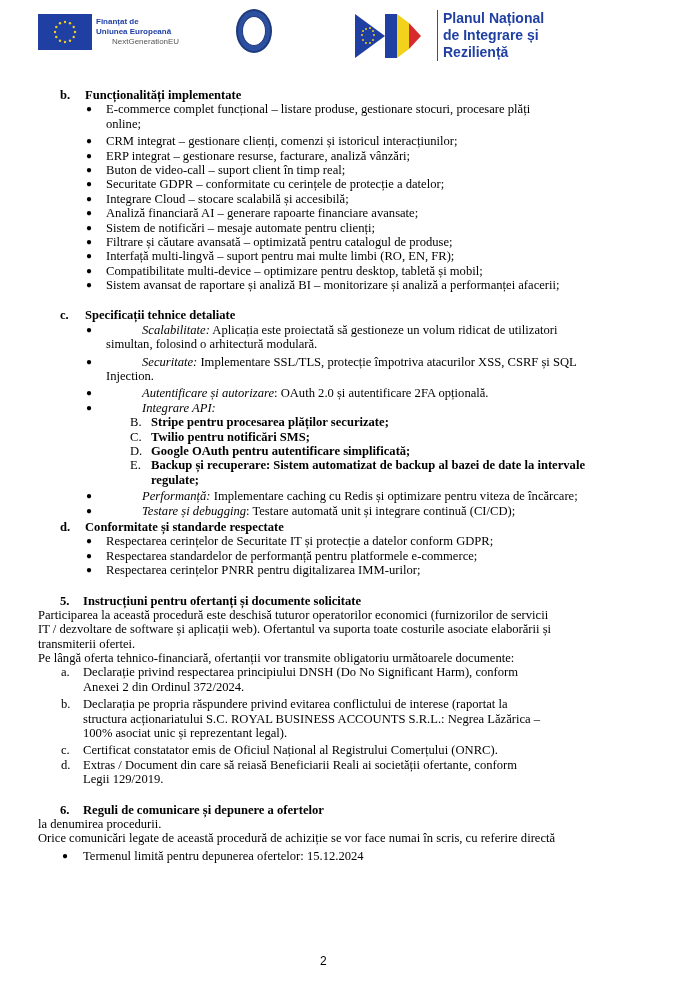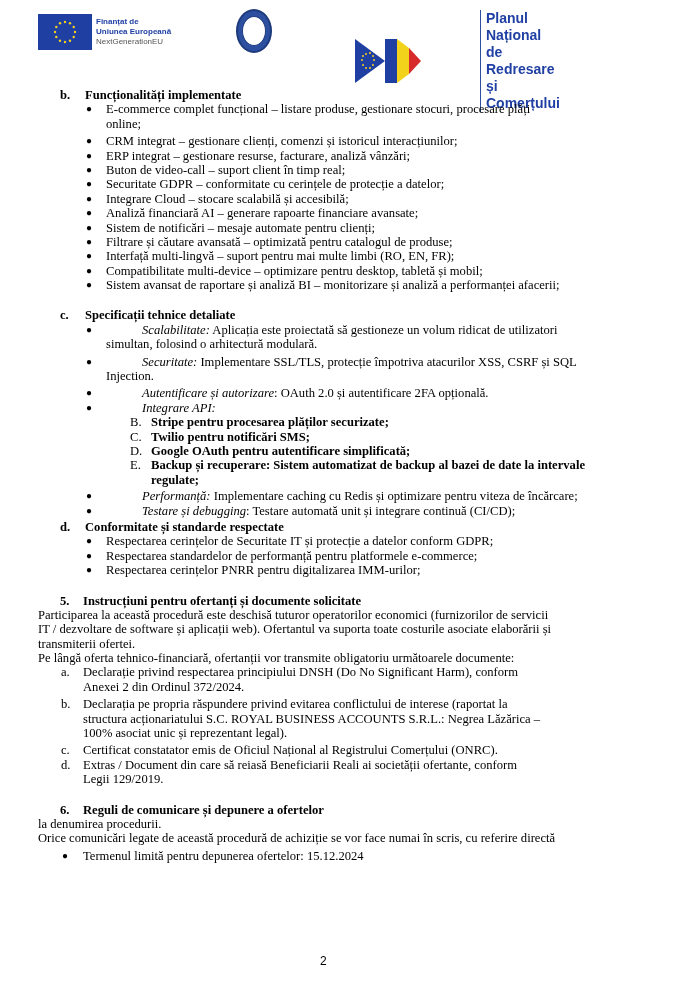--- a/index.html
+++ b/index.html
@@ -2,24 +2,24 @@
 <html><head>
 <meta charset="utf-8">
 <style>
   html, body { margin:0; padding:0; background:#ffffff; }
   body { width:693px; height:988px; position:relative; overflow:hidden; font-family:"Liberation Serif", serif; color:#000; }
   .header { position:absolute; left:0; top:0; width:556px; height:70px; }
   .eu-logo { position:absolute; left:38px; top:14px; display:flex; align-items:center; }
   .eu-flag { width:54px; height:36px; background:#1f3fa3; position:relative; }
   .eu-text { margin-left:4px; font-family:"Liberation Sans", sans-serif; font-size:8px; line-height:10px; }
   .eu-text .l1, .eu-text .l2 { color:#1f3fa3; font-weight:bold; }
-  .eu-text .l3 { color:#555; }
+  .eu-text .l3 { color:#555;margin-left:16px; }
   .gov-seal { position:absolute; left:236px; top:9px; width:36px; height:44px; border-radius:50%; background:#2c4fa0; border:2px solid #1d3a7d; box-sizing:border-box; display:flex; align-items:center; justify-content:center; }
   .gov-seal .inner { width:22px; height:28px; border-radius:50%; background:#fff; border:1px solid #1d3a7d; }
-  .pnrr-logo { position:absolute; left:355px; top:10px; display:flex; align-items:center;gap:43px; }
+  .pnrr-logo { position:absolute; left:355px; top:10px; display:flex; align-items:center; }
   .pnrr-arrows { position:relative; width:78px; height:44px; }
   .pnrr-text { margin-left:4px; padding-left:5px; border-left:1px solid #2c4fa0; font-family:"Liberation Sans", sans-serif; color:#1f3fa3; font-size:14px; line-height:17px; font-weight:bold; }
   .pnrr-text .l2 { font-weight:normal; font-weight:600; }
 
   .content { position:absolute; left:0; top:88px; width:693px; font-size:12.6px; line-height:14.4px; }
   .sec-head { position:relative; font-weight:bold; }
   .sec-letter { position:absolute; left:60px; }
   .sec-title { position:absolute; left:85px; }
   .row { position:relative; height:14.4px; }
   .bullet { position:absolute; left:86px; font-size:10px; }
@@ -84,21 +84,21 @@
             <circle cx="8" cy="17" r="1"></circle>
         </g>
         <polygon points="30,0 42,0 42,44 30,44" fill="#1f3fa3"></polygon>
         <polygon points="42,0 54,9 54,35 42,44" fill="#f2d21b"></polygon>
         <polygon points="54,9 66,22 54,35" fill="#d72a2a"></polygon>
         <polygon points="30,0 42,0 42,44 30,44" fill="#1f3fa3"></polygon>
       </svg>
     </div>
     <div class="pnrr-text">
       <div>Planul Național</div>
-      <div class="l2">de Redresare și Comerțului</div>
+      <div class="l2">de Integrare și Reziliență</div>
     </div>
   </div>
 </div>
 
 <div class="content">
 
   <div class="row sec-head">
     <span class="sec-letter">b.</span>
     <span class="sec-title">Funcționalități implementate</span>
   </div>

